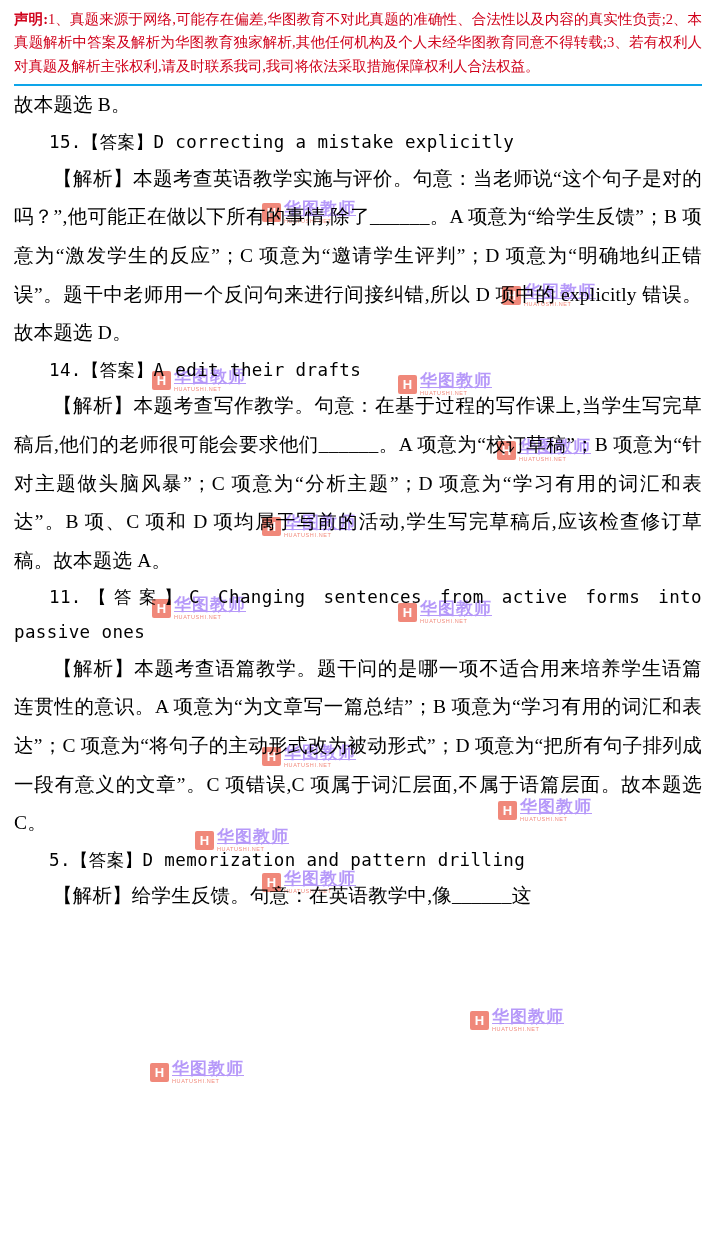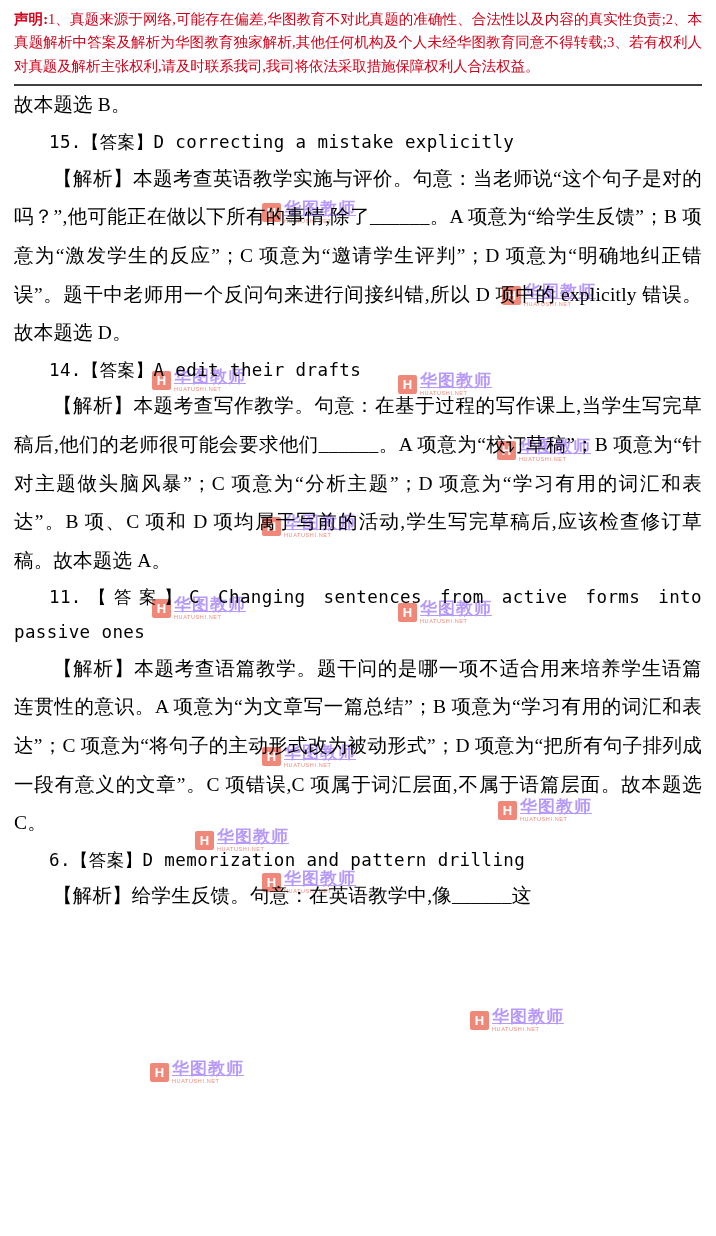--- a/index.html
+++ b/index.html
@@ -20,21 +20,21 @@
     width: 716px;
     height: 1236px;
     padding: 0;
     box-sizing: border-box;
   }
 
   
   .disclaimer {
     margin: 8px 14px 0 14px;
     padding: 0 0 6px 0;
-    border-bottom: 2px solid #404040;
+    border-bottom: 2px solid #0ea5e9;
     color: #d0021b;
     font-size: 14.5px;
     line-height: 1.62;
     text-align: justify;
     text-justify: inter-ideograph;
     font-family: "Liberation Serif", "DejaVu Serif", serif;
     letter-spacing: -0.1px;
   }
   .disclaimer .lead {
     font-weight: bold;
@@ -229,18 +229,18 @@
     <p class="indent">【解析】本题考查英语教学实施与评价。句意：当老师说“这个句子是对的吗？”,他可能正在做以下所有的事情,除了______。A 项意为“给学生反馈”；B 项意为“激发学生的反应”；C 项意为“邀请学生评判”；D 项意为“明确地纠正错误”。题干中老师用一个反问句来进行间接纠错,所以 D 项中的 explicitly 错误。故本题选 D。</p>
 
     <p class="indent mono">14.【答案】A edit their drafts</p>
 
     <p class="indent">【解析】本题考查写作教学。句意：在基于过程的写作课上,当学生写完草稿后,他们的老师很可能会要求他们______。A 项意为“校订草稿”；B 项意为“针对主题做头脑风暴”；C 项意为“分析主题”；D 项意为“学习有用的词汇和表达”。B 项、C 项和 D 项均属于写前的活动,学生写完草稿后,应该检查修订草稿。故本题选 A。</p>
 
     <p class="indent mono">11.【答案】C Changing sentences from active forms into passive ones</p>
 
     <p class="indent">【解析】本题考查语篇教学。题干问的是哪一项不适合用来培养学生语篇连贯性的意识。A 项意为“为文章写一篇总结”；B 项意为“学习有用的词汇和表达”；C 项意为“将句子的主动形式改为被动形式”；D 项意为“把所有句子排列成一段有意义的文章”。C 项错误,C 项属于词汇层面,不属于语篇层面。故本题选 C。</p>
 
-    <p class="indent mono">6.【答案】D memorization and pattern drilling</p>
+    <p class="indent mono">5.【答案】D memorization and pattern drilling</p>
 
     <p class="indent">【解析】给学生反馈。句意：在英语教学中,像______这</p>
 
   </div>
 </div>
 
 </body></html>

